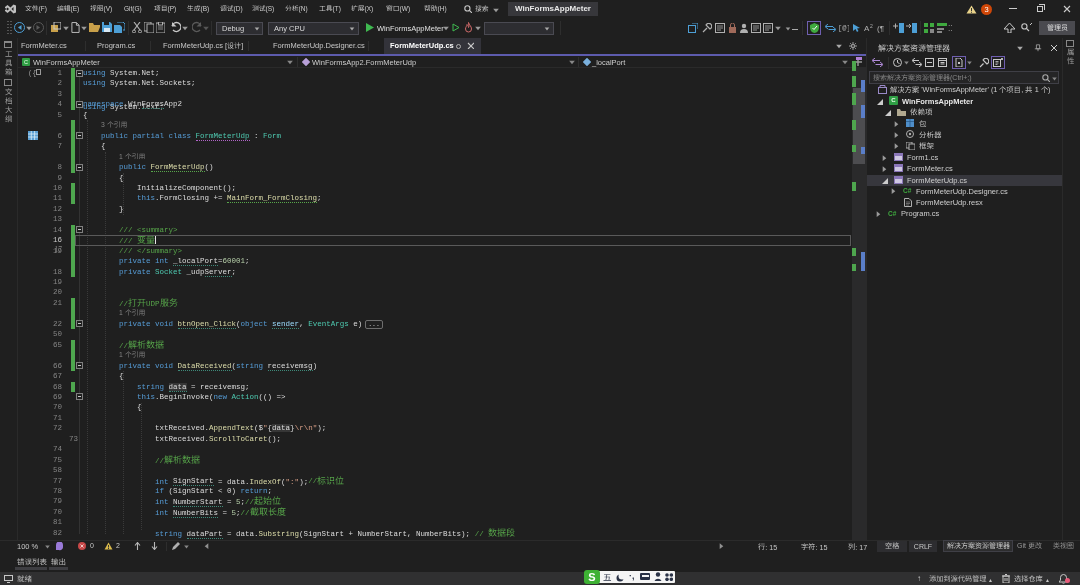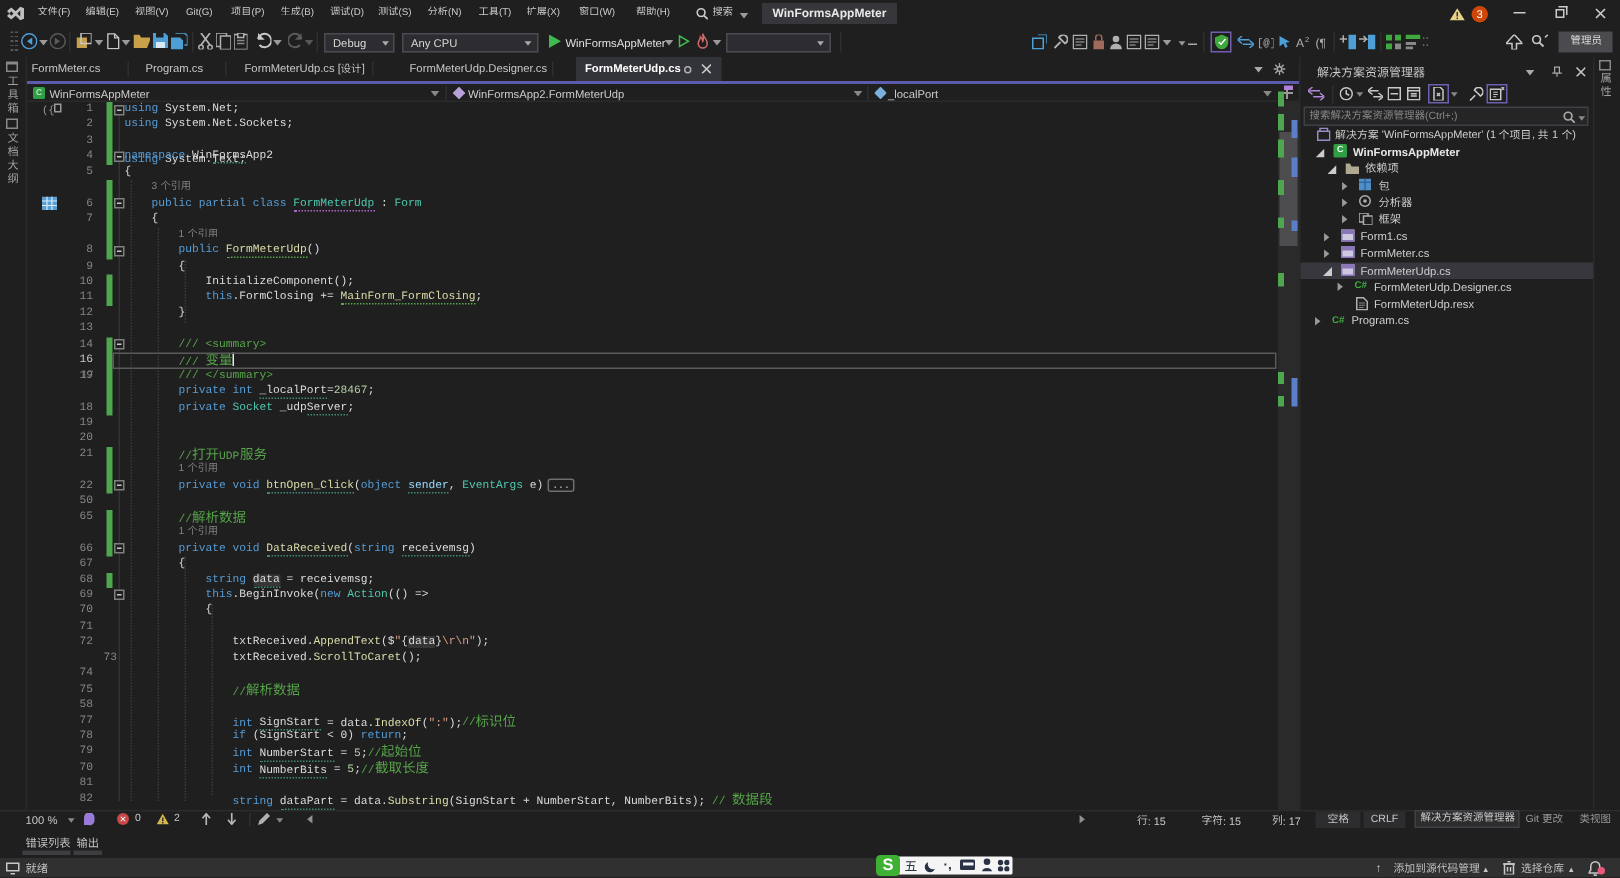--- a/index.html
+++ b/index.html
@@ -510,21 +510,21 @@
 <div class="ln" style="left:44px;top:224.75px;">14</div>
 <div class="row" style="left:83px;top:224.75px">        <span class="com">/// &lt;summary&gt;</span></div>
 <div class="ln" style="left:44px;top:235.2px;color:#c8c8c8;">16</div>
 <div class="row" style="left:83px;top:235.2px">        <span class="com">/// <svg class="cj" style="vertical-align:-1.08px;" width="18" height="9" viewBox="0 0 400 200">
         <use href="#g34" x="0"></use>
         <use href="#g35" x="200"></use>
       </svg></span><span style="display:inline-block;width:1px;height:9px;background:#e8e8e8;vertical-align:-1px"></span></div>
 <div class="ln" style="left:44px;top:245.65px;">19</div>
 <div class="row" style="left:83px;top:245.65px">        <span class="com">/// &lt;/summary&gt;</span></div>
 <div class="ln" style="left:44px;top:245px;font-family:Liberation Serif, serif;">17</div>
-<div class="row" style="left:83px;top:256.1px">        <span class="kw">private int</span> <span class="u ">_localPort</span>=<span class="num">28467</span>;</div>
+<div class="row" style="left:83px;top:256.1px">        <span class="kw">private int</span> <span class="u ">_localPort</span>=<span class="num">60001</span>;</div>
 <div class="ln" style="left:44px;top:266.55px;">18</div>
 <div class="row" style="left:83px;top:266.55px">        <span class="kw">private</span> <span class="typ">Socket</span> _udp<span class="u ">Server</span>;</div>
 <div class="ln" style="left:44px;top:277.0px;">19</div>
 <div class="ln" style="left:44px;top:287.45px;">20</div>
 <div class="ln" style="left:44px;top:297.9px;">21</div>
 <div class="row" style="left:83px;top:297.9px">        <span class="com">//<svg class="cj" style="vertical-align:-1.08px;" width="18" height="9" viewBox="0 0 400 200">
         <use href="#g36" x="0"></use>
         <use href="#g37" x="200"></use>
       </svg>UDP<svg class="cj" style="vertical-align:-1.08px;" width="18" height="9" viewBox="0 0 400 200">
         <use href="#g38" x="0"></use>

